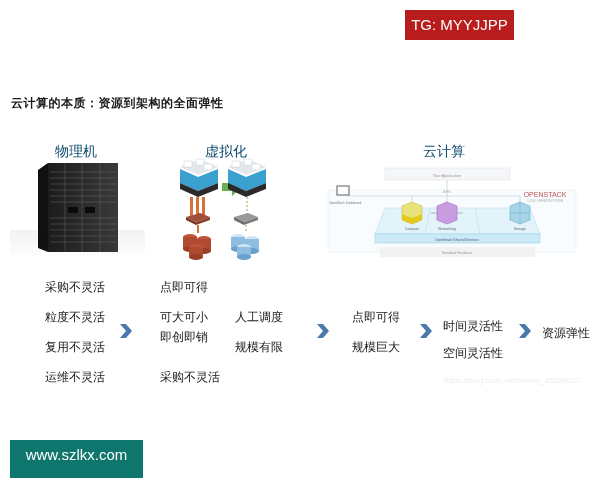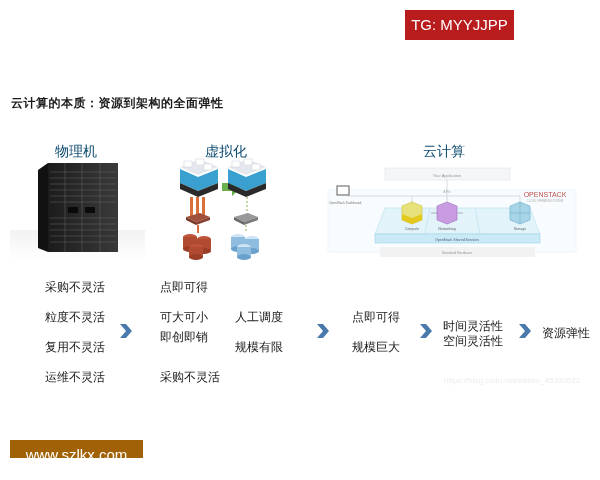--- a/index.html
+++ b/index.html
@@ -1,21 +1,21 @@
 <!DOCTYPE html>
 <html><head>
 <meta charset="utf-8">
 <style>
   * { box-sizing: border-box; margin: 0; padding: 0; }
   html, body { width: 600px; height: 480px; background: #ffffff; overflow: hidden; }
   body { position: relative; font-family: "DejaVu Sans", "Liberation Sans", sans-serif; color: #222; }
 
   .tg-badge { position: absolute; left: 405px; top: 10px; width: 109px; height: 30px; background: #b91c1c; color: #fff;
     font-family: "Liberation Sans", sans-serif; font-size: 15px; line-height: 30px; text-align: center; }
-  .site-badge { position: absolute; left: 10px; top: 440px; width: 133px; height: 18px; background: #a16207; color: #fff;
+  .site-badge { position: absolute; left: 10px; top: 440px; width: 133px; height: 38px; background: #0f766e; color: #fff;
     font-family: "Liberation Sans", sans-serif; font-size: 15px; line-height: 30px; text-align: center; }
 
   .page-title { position: absolute; left: 11px; top: 95px; font-size: 12px; font-weight: bold; color: #1a1a1a; letter-spacing: 0.5px; white-space: nowrap; }
 
   .col-title { position: absolute; font-size: 14px; color: #0c4a6e; white-space: nowrap; }
 
   .row-text { position: absolute; font-size: 12px; color: #1a1a1a; white-space: nowrap; }
 
   .chev { position: absolute; width: 12px; height: 14px; }
 
@@ -191,21 +191,21 @@
   </svg>
 
 <div class="row-text" style="left:352px; top:309px;">点即可得</div>
 <div class="row-text" style="left:352px; top:339px;">规模巨大</div>
 
 <svg class="chev" style="left:420px; top:324px;" viewBox="0 0 12 14">
     <polygon points="0,0 6,0 12,7 6,14 0,14 6,7" fill="#4a7aab"></polygon>
   </svg>
 
 <div class="row-text" style="left:443px; top:318px;">时间灵活性</div>
-<div class="row-text" style="left:443px; top:333px;">空间灵活性</div>
+<div class="row-text" style="left:443px; top:345px;">空间灵活性</div>
 
 <svg class="chev" style="left:519px; top:324px;" viewBox="0 0 12 14">
     <polygon points="0,0 6,0 12,7 6,14 0,14 6,7" fill="#4a7aab"></polygon>
   </svg>
 
 <div class="row-text" style="left:542px; top:325px;">资源弹性</div>
 
 <div class="watermark">https://blog.csdn.net/weixin_45330622</div>
 
 <div class="site-badge">www.szlkx.com</div>

